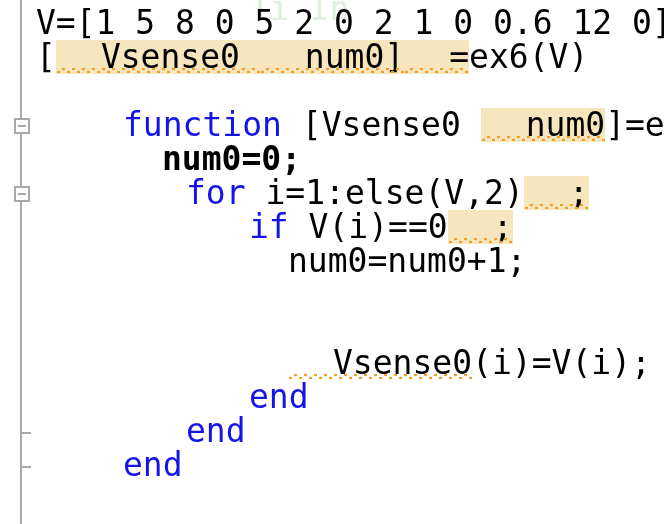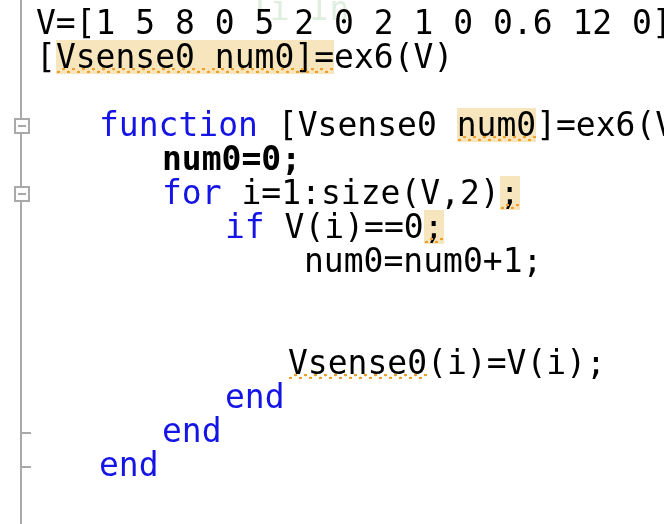--- a/index.html
+++ b/index.html
@@ -87,30 +87,32 @@
     position: absolute;
     left: 36px;
     font-size: 33px;
     line-height: 34px;
     white-space: pre;
     color: #000000;
     font-family: "DejaVu Sans Mono", monospace;
   }
   .kw {
     color: #1414e6;
+    margin-left: 24px;
   }
   .tok {
     position: relative;
     display: inline-block;
   }
   .hl {
     background: #f7e5bd;
   }
   .sq {
     position: relative;
+    padding-left: 45px;
   }
   .sq::after {
     content: "";
     position: absolute;
     left: 0;
     right: 0;
     bottom: 1px;
     height: 5px;
     background-image:
       radial-gradient(circle at 2.5px 4.2px, #f0a029 1.5px, transparent 1.8px),
@@ -134,23 +136,23 @@
       <div class="fold-end" style="top: 432px;"></div>
       <div class="fold-end" style="top: 466px;"></div>
     </div>
 
   <div class="code-area">
       <div class="code-line" style="top: 6px; left: 36px;"><span class="tok">V=[1 5 8 0 5 2 0 2 1 0 0.6 12 0];</span></div>
       <div class="code-line" style="top: 40px; left: 36px;"><span class="tok">[</span><span class="tok hl sq">Vsense0 </span><span class="tok hl sq">num0]</span><span class="tok hl sq">=</span><span class="tok">ex6(V)</span></div>
       <div class="code-line" style="top: 74px; left: 36px;">&nbsp;</div>
       <div class="code-line" style="top: 108px; left: 99px;"><span class="tok kw">function</span><span class="tok"> [Vsense0 </span><span class="tok hl sq">num0</span><span class="tok">]=ex6(V)</span></div>
       <div class="code-line" style="top: 142px; left: 162px; font-weight: bold;"><span class="tok">num0=0;</span></div>
-      <div class="code-line" style="top: 176px; left: 162px;"><span class="tok kw">for</span><span class="tok"> i=1:size(V,2)</span><span class="tok hl sq">;</span></div>
+      <div class="code-line" style="top: 176px; left: 162px;"><span class="tok kw">for</span><span class="tok"> i=1:else(V,2)</span><span class="tok hl sq">;</span></div>
       <div class="code-line" style="top: 210px; left: 225px;"><span class="tok kw">if</span><span class="tok"> V(i)==0</span><span class="tok hl sq">;</span></div>
-      <div class="code-line" style="top: 244px; left: 304px;"><span class="tok">num0=num0+1;</span></div>
+      <div class="code-line" style="top: 244px; left: 288px;"><span class="tok">num0=num0+1;</span></div>
       <div class="code-line" style="top: 278px; left: 36px;">&nbsp;</div>
       <div class="code-line" style="top: 346px; left: 288px;"><span class="tok sq">Vsense0</span><span class="tok">(i)=V(i);</span></div>
       <div class="code-line" style="top: 380px; left: 225px;"><span class="tok kw">end</span></div>
       <div class="code-line" style="top: 414px; left: 162px;"><span class="tok kw">end</span></div>
       <div class="code-line" style="top: 448px; left: 99px;"><span class="tok kw">end</span></div>
     </div>
 
 </div>
 
 </body></html>

